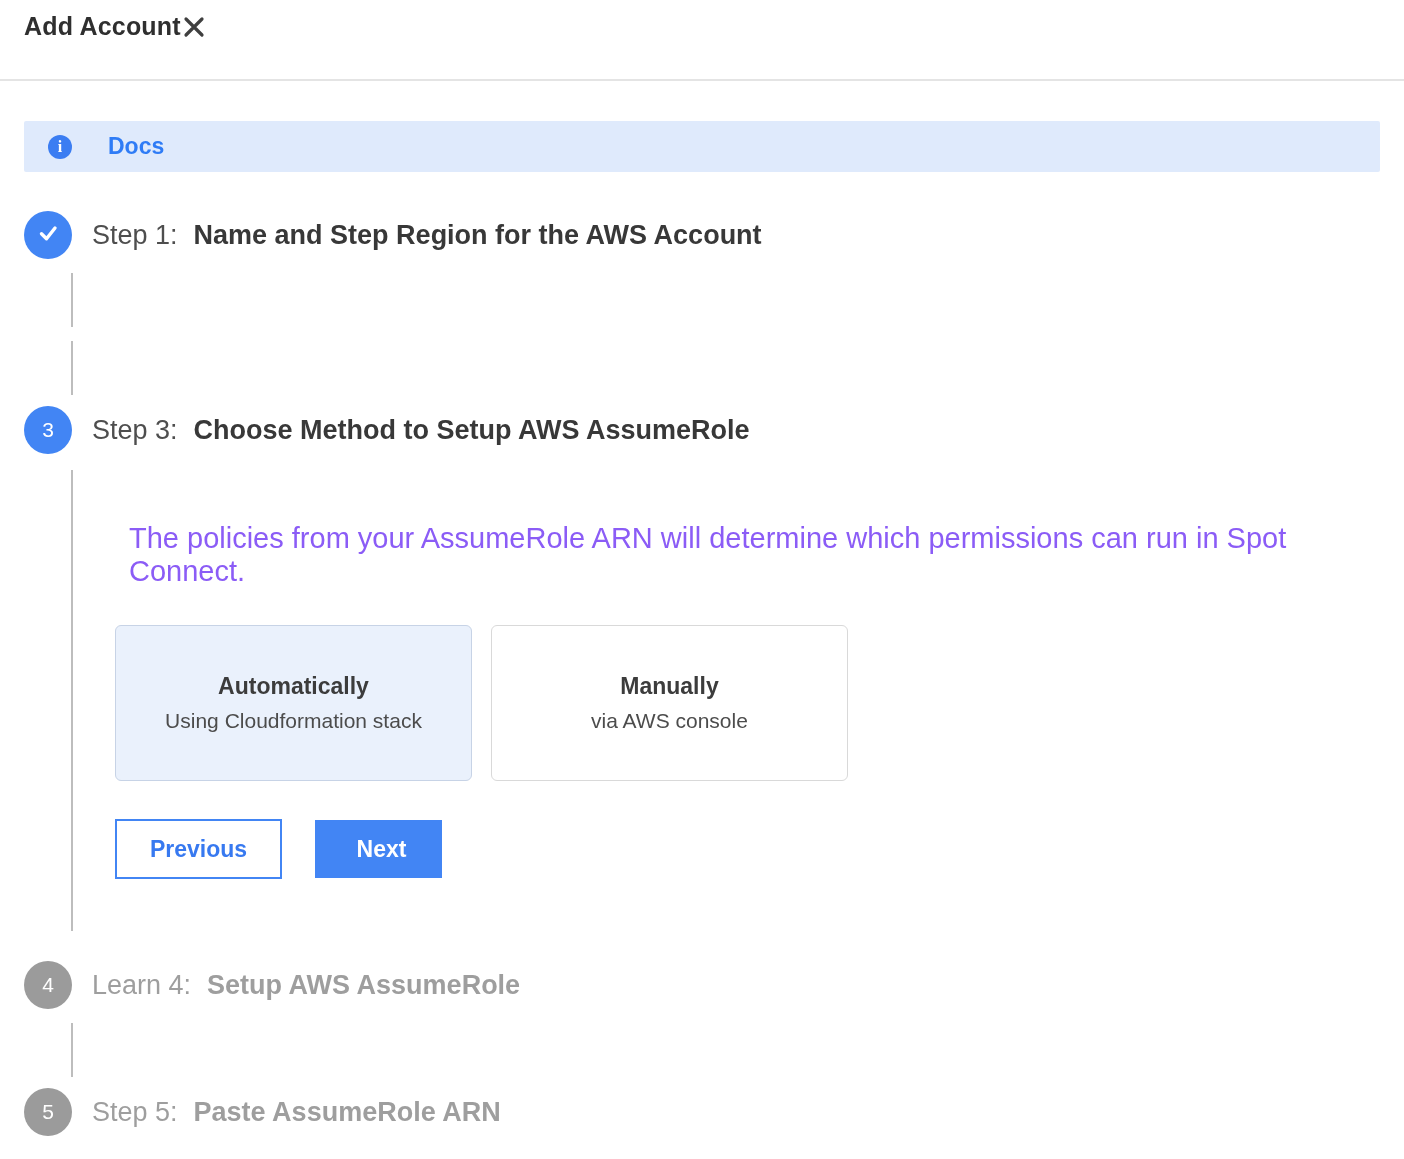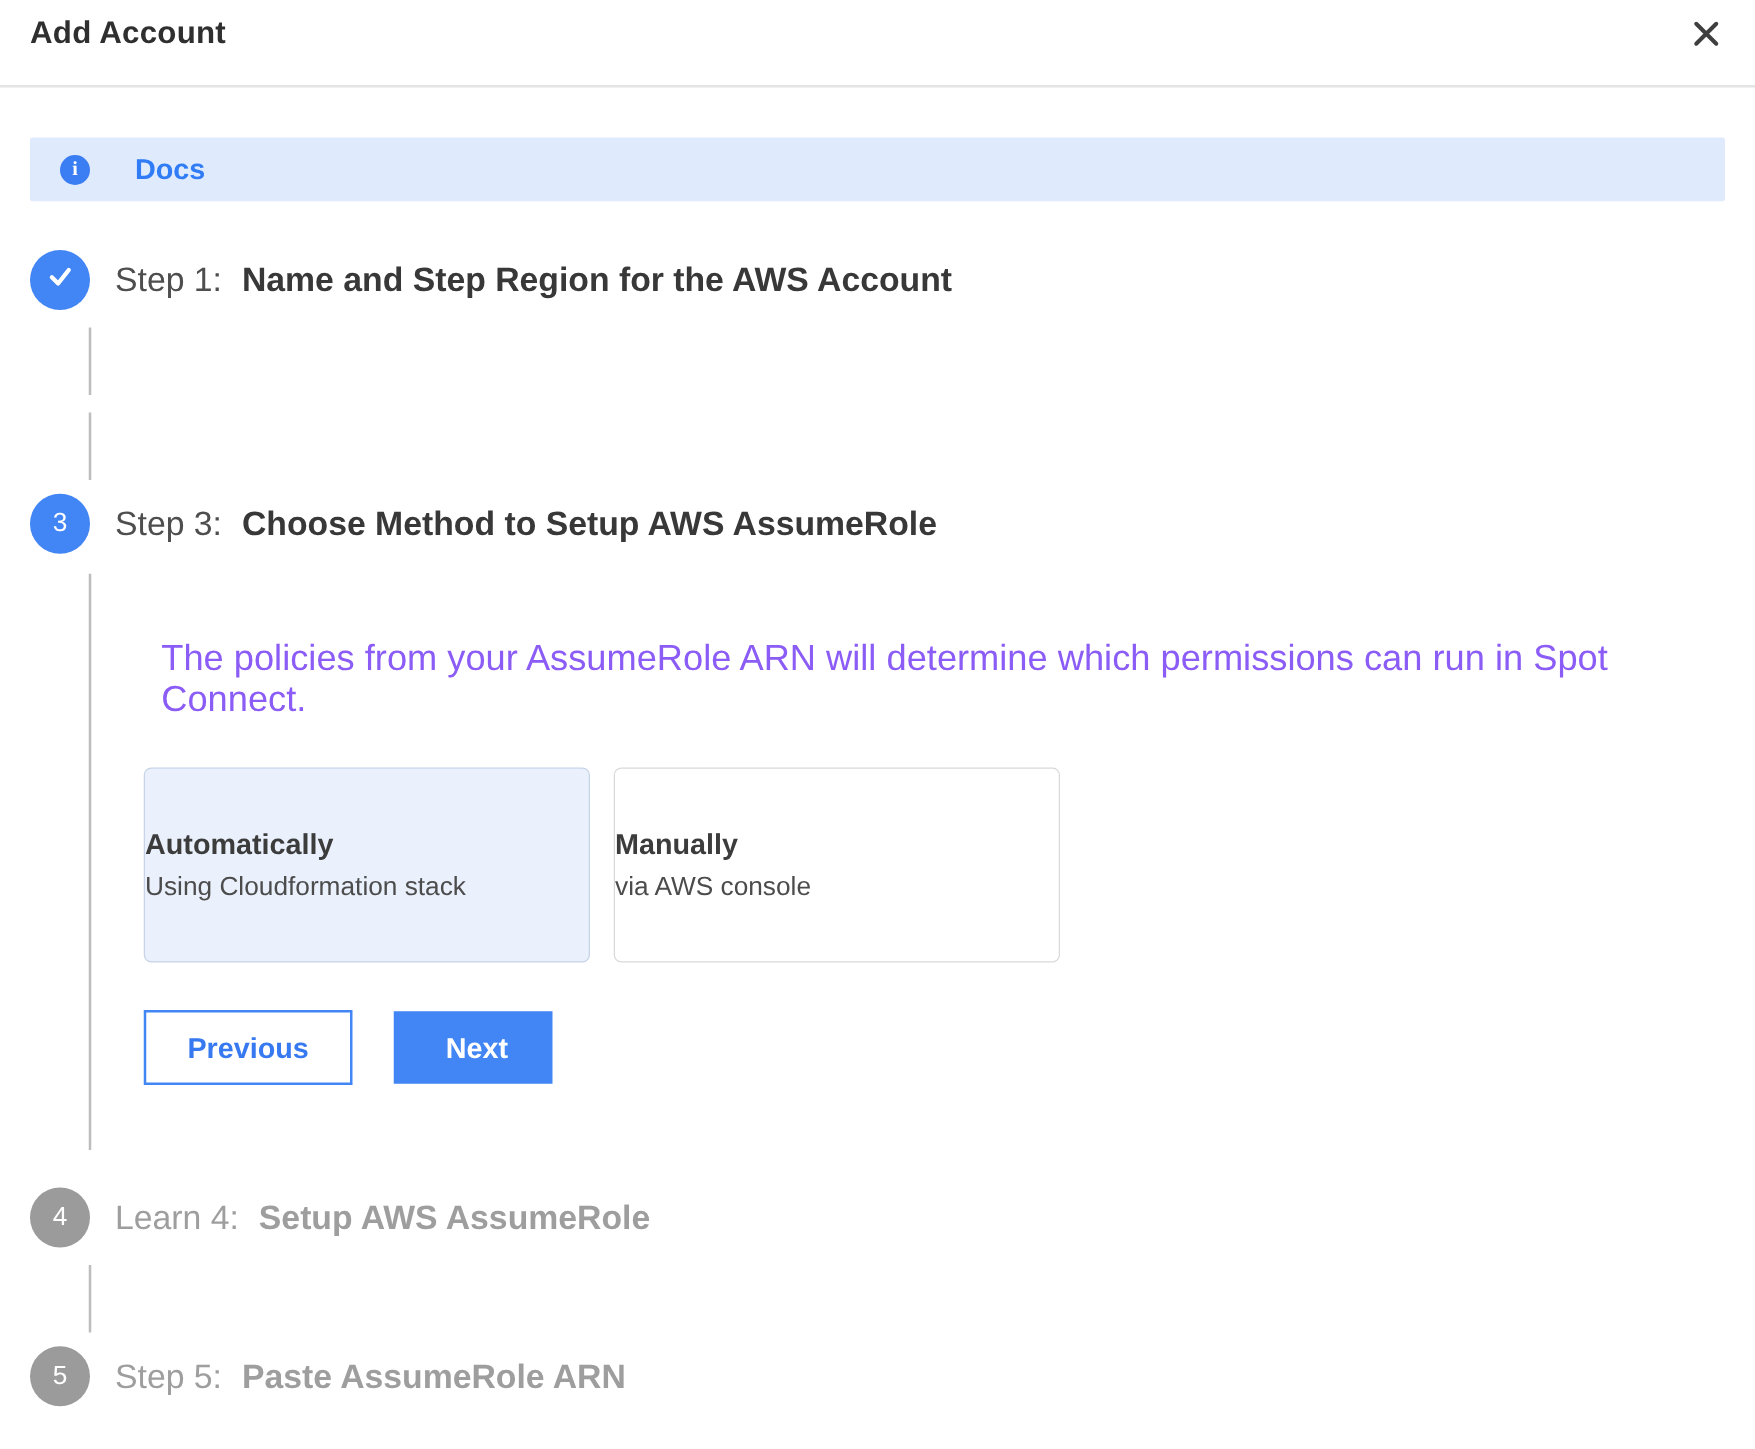--- a/index.html
+++ b/index.html
@@ -9,26 +9,26 @@
     width: 1404px;
     height: 1159px;
     overflow: hidden;
     font-family: "Liberation Sans", sans-serif;
     color: #333;
   }
   .modal { width: 1404px; height: 1159px; background: #fff; box-sizing: border-box; }
 
   
   .modal-header {
-    height: 70px;
+    height: 81px;
     box-sizing: border-box;
     padding: 12px 24px 0 24px;
     border-bottom: 2px solid #e4e4e4;
     display: flex;
-    justify-content: space-between;
+    justify-content: flex-start;
     align-items: flex-start;
   }
   .modal-title {
     font-size: 25px;
     font-weight: 600;
     color: #2f2f2f;
     letter-spacing: 0.2px;
   }
   .close-btn {
     background: none;
@@ -119,21 +119,21 @@
   .option-cards { display: flex; gap: 19px; margin-top: 37px; }
   .option-card {
     width: 357px;
     height: 156px;
     box-sizing: border-box;
     border: 1px solid #d9d9d9;
     border-radius: 6px;
     background: #fff;
     display: flex;
     flex-direction: column;
-    align-items: flex-start;
+    align-items: center;
     justify-content: center;
     cursor: pointer;
   }
   .option-card.selected { background: #eaf1fc; border-color: #c7d3e6; }
   .option-title { font-size: 23px; font-weight: 700; color: #3c3c3c; }
   .option-subtitle { font-size: 21px; color: #4c4c4c; margin-top: 9px; }
 
   .btn-row { display: flex; align-items: center; gap: 33px; margin-top: 38px; }
   .btn {
     font-family: "Liberation Sans", sans-serif;

